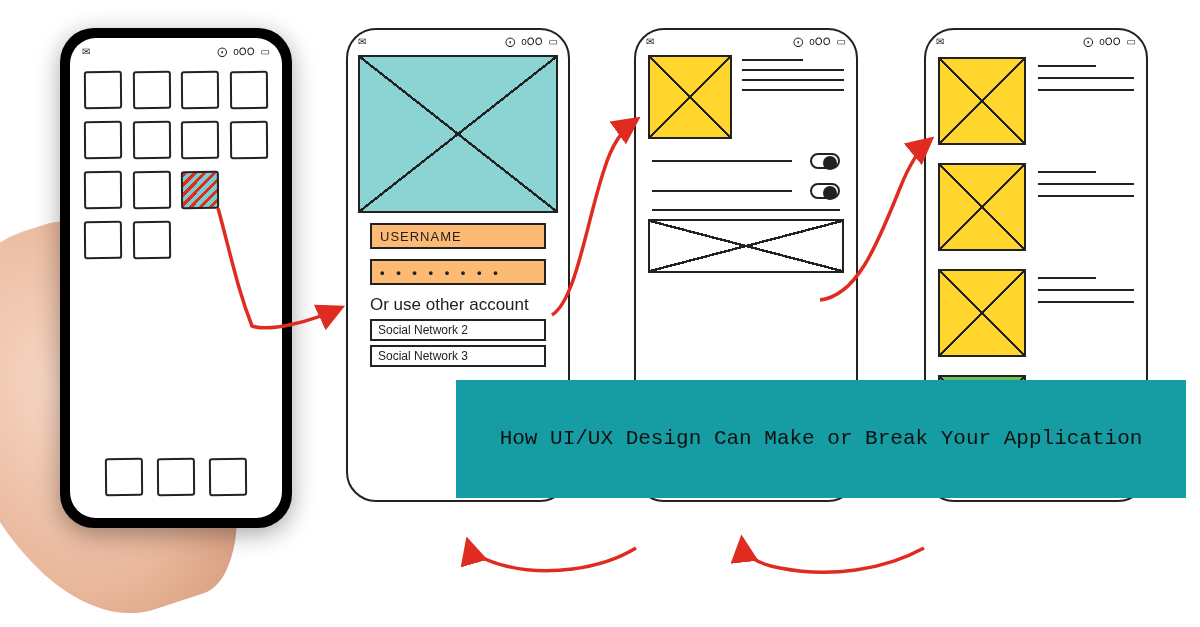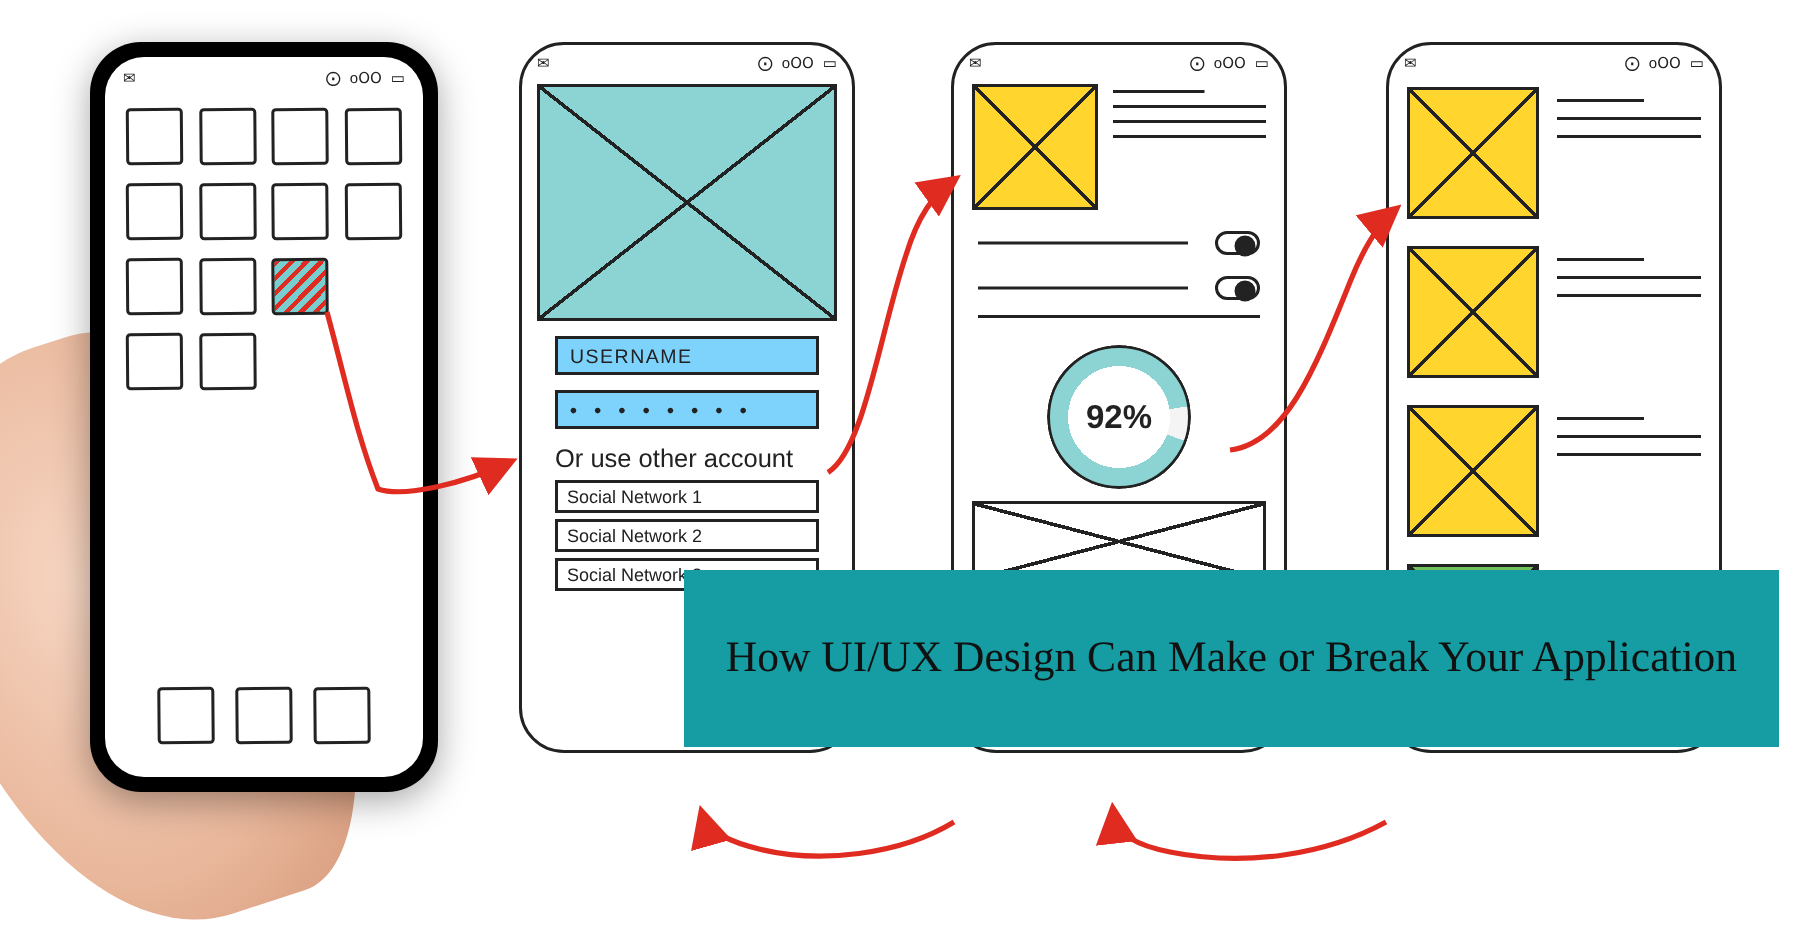--- a/index.html
+++ b/index.html
@@ -102,21 +102,21 @@
   .xbox::before, .xbox::after {
     content: ""; position: absolute; inset: 0;
   }
   .xbox::before { background: linear-gradient(to top right, transparent calc(50% - 1.2px), #222 calc(50% - 1.2px), #222 calc(50% + 1.2px), transparent calc(50% + 1.2px)); }
   .xbox::after  { background: linear-gradient(to top left,  transparent calc(50% - 1.2px), #222 calc(50% - 1.2px), #222 calc(50% + 1.2px), transparent calc(50% + 1.2px)); }
 
   .field {
     margin: 10px 22px 0 22px;
     height: 26px;
     border: 2px solid #222;
-    background:#7dd3fc;
+    background:#fdba74;
     display:flex; align-items:center;
     padding: 0 8px;
     font-size: 13px; letter-spacing: 1px;
     color:#222;
   }
   .dots { letter-spacing: 4px; font-weight: bold; }
   .signin { font-weight: bold; letter-spacing: 2px; }
   .hint {
     margin: 10px 22px 2px 22px;
     font-size: 17px;
@@ -184,22 +184,22 @@
   
   .title-box {
     position:absolute;
     left: 456px; top: 380px;
     width: 730px; height: 118px;
     background: #159da3;
     display:flex; align-items:center; justify-content:center;
     padding: 10px 24px;
   }
   .title-box span {
-    font-family: Liberation Serif, serif;
-    font-size: 29px; line-height: 1.3; color:#111; text-align:left;
+    font-family: Liberation Mono, monospace;
+    font-size: 21px; line-height: 1.3; color:#111; text-align:left;
   }
 
   
   svg.arrows {
     position:absolute; inset:0; width:1200px; height:627px;
     pointer-events:none;
   }
 </style>
 </head>
 <body>
@@ -252,23 +252,20 @@
   </div>
   <div class="hero-img xbox teal"></div>
   <div class="field">
       <span>USERNAME</span>
     </div>
   <div class="field dots">
       <span>• • • • • • • •</span>
     </div>
   <div class="hint">Or use other account</div>
   <div class="social">
-      <span>Social Network 1</span>
-    </div>
-  <div class="social">
       <span>Social Network 2</span>
     </div>
   <div class="social">
       <span>Social Network 3</span>
     </div>
 </div>
 
 <div class="mock mock2">
   <div class="statusbar">
     <span>✉</span>
@@ -291,24 +288,20 @@
       <div class="line" style="flex:1;margin-right:18px"></div>
       <div class="toggle"></div>
     </div>
   <div class="tog-row">
       <div class="line" style="flex:1;margin-right:18px"></div>
       <div class="toggle"></div>
     </div>
   <div class="tog-row" style="margin-top:10px">
       <div class="line" style="flex:1"></div>
     </div>
-  <div class="gauge">
-    <div class="gauge-ring"></div>
-    <div class="gauge-label">92%</div>
-  </div>
   <div class="xbox" style="margin:8px 12px 0 12px;height:54px"></div>
   <div class="thumb-strip">
     <div class="xbox"></div>
     <div class="xbox"></div>
     <div class="xbox"></div>
     <div class="xbox"></div>
   </div>
 </div>
 
 <div class="mock mock3">

